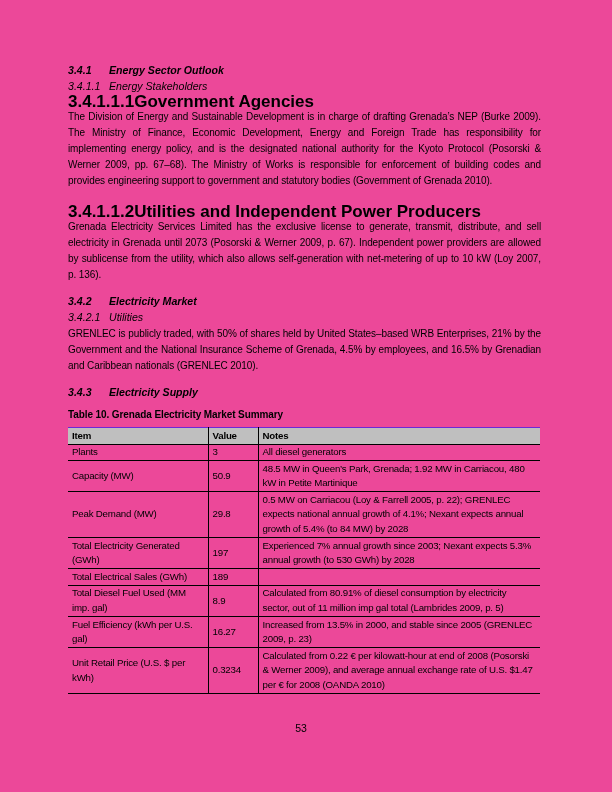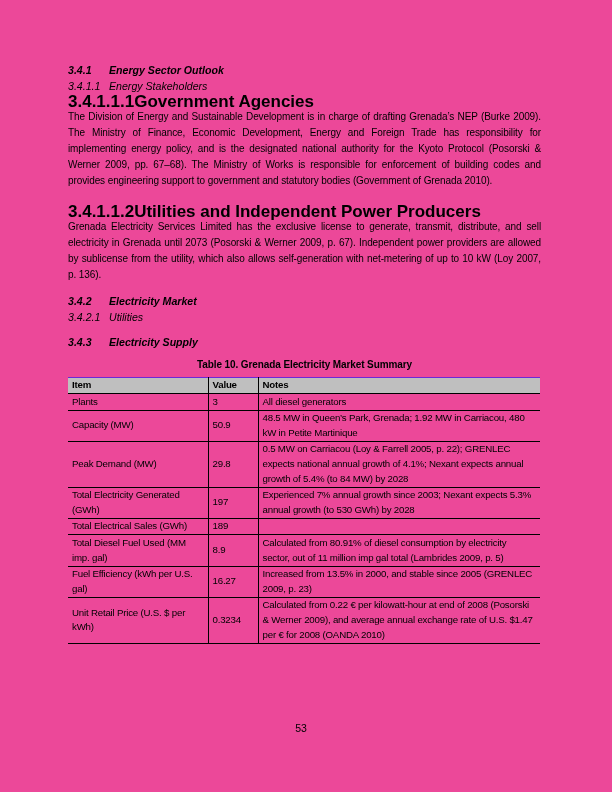--- a/index.html
+++ b/index.html
@@ -36,21 +36,21 @@
   .mt-sec { margin-top: 12px; }
   .mt-sub { margin-top: 16px; }
   
   .body-p {
     font-size: 10px; line-height: 16px; letter-spacing: -0.1px;
     text-align: justify; margin-bottom: 9px;
   }
   
   .tbl-caption {
     font-size: 10px; font-weight: bold; letter-spacing: -0.1px;
-    margin-top: 10px; margin-bottom: 7px; text-align: center;
+    margin-top: 10px; margin-bottom: 7px;
   }
   table.market {
     border-collapse: collapse; table-layout: fixed;
     width: 472px;
     font-size: 9.7px; letter-spacing: -0.2px;
     border-top: 1px solid #6d28d9;
   }
   table.market th, table.market td {
     padding: 0.5px 4px; vertical-align: middle;
     line-height: 14.6px;
@@ -90,20 +90,21 @@
   <p class="body-p">The Division of Energy and Sustainable Development is in charge of drafting Grenada’s NEP (Burke 2009). The Ministry of Finance, Economic Development, Energy and Foreign Trade has responsibility for implementing energy policy, and is the designated national authority for the Kyoto Protocol (Posorski &amp; Werner 2009, pp. 67–68). The Ministry of Works is responsible for enforcement of building codes and provides engineering support to government and statutory bodies (Government of Grenada 2010).</p>
 
   <div class="h-sss mt-sub"><span class="hnum w3">3.4.1.1.2</span><span>Utilities and Independent Power Producers</span></div>
 
   <p class="body-p">Grenada Electricity Services Limited has the exclusive license to generate, transmit, distribute, and sell electricity in Grenada until 2073 (Posorski &amp; Werner 2009, p. 67). Independent power providers are allowed by sublicense from the utility, which also allows self-generation with net-metering of up to 10 kW (Loy 2007, p. 136).</p>
 
   <div class="h-sec mt-sec"><span class="hnum w1">3.4.2</span><span>Electricity Market</span></div>
 
   <div class="h-sub"><span class="hnum w2">3.4.2.1</span><span>Utilities</span></div>
 
+  <p class="body-p">GRENLEC is publicly traded, with 50% of shares held by United States–based WRB Enterprises, 21% by the Government and the National Insurance Scheme of Grenada, 4.5% by employees, and 16.5% by Grenadian and Caribbean nationals (GRENLEC 2010).</p>
 
   <div class="h-sec mt-sec"><span class="hnum w1">3.4.3</span><span>Electricity Supply</span></div>
 
   <div class="tbl-caption">Table 10. Grenada Electricity Market Summary</div>
 
   <table class="market">
     <colgroup>
       <col class="col-item">
         <col class="col-value">
         <col class="col-notes">

